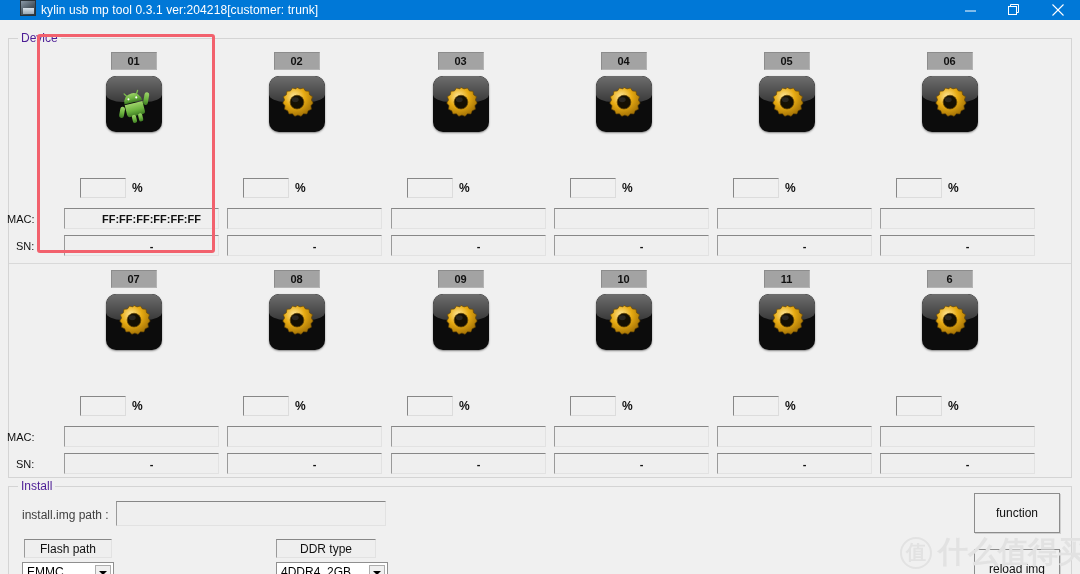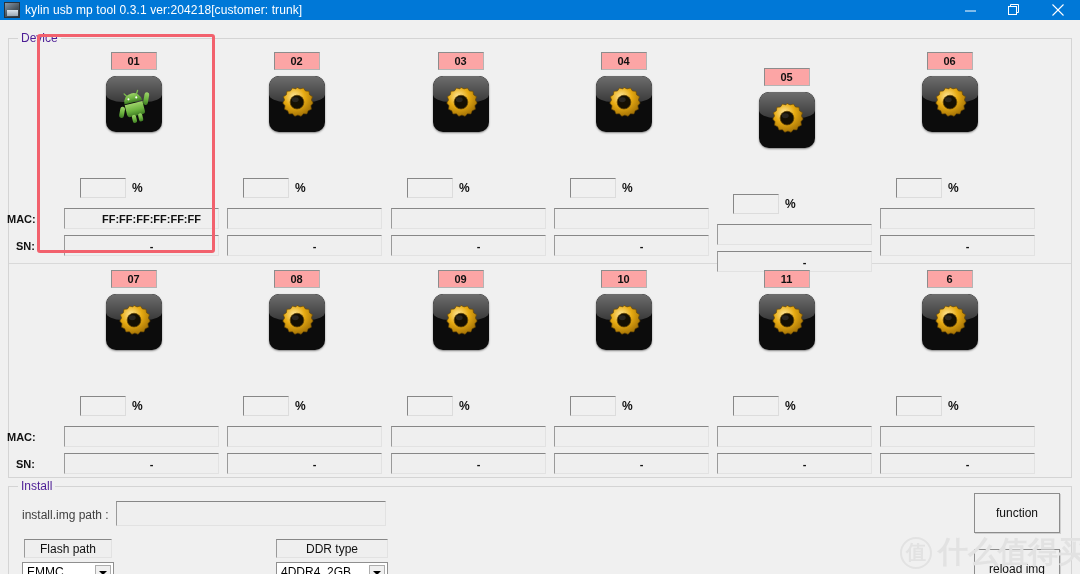--- a/index.html
+++ b/index.html
@@ -9,23 +9,24 @@
     overflow: hidden;
     font-family: "Liberation Sans", sans-serif;
     background: #f0f0f0;
   }
 
   
   .titlebar {
     height: 20px;
     background: #0078d7;
     display: flex;
-    align-items: center;
+    align-items: flex-start;
     position: relative;
     color: #ffffff;
+    padding-left: 16px;
   }
   .titlebar .app-icon {
     width: 16px; height: 16px;
     margin: 0 5px 0 4px;
     flex: 0 0 auto;
     background: linear-gradient(145deg,#6f7f8f 0%,#3f4a55 60%,#2a3views 100%);
     background: linear-gradient(145deg,#8a99a8 0%,#49555f 55%,#2c343b 100%);
     border: 1px solid #2a3238;
     position: relative;
   }
@@ -81,21 +82,21 @@
   }
 
   
   .slot { position: absolute; width: 163px; }
   .slot-num {
     width: 46px; height: 18px;
     margin: 0 auto;
     border: 1px solid #b4b4b4;
     border-top-color: #8c8c8c;
     border-left-color: #8c8c8c;
-    background: #fca5a5;
+    background: #a3a3a3;
     font-size: 11px;
     font-weight: bold;
     color: #111;
     display: flex; align-items: center; justify-content: center;
   }
   .slot-icon {
     width: 56px; height: 56px;
     margin: 6px auto 0;
     border-radius: 10px;
     position: relative;
@@ -137,21 +138,21 @@
     font-weight: bold;
     color: #111;
     display: flex; align-items: center; justify-content: center;
     white-space: nowrap;
     padding-left: 20px;
   }
 
   .side-label {
     position: absolute;
     font-size: 11px;
-    font-weight: bold;
+    font-weight: normal;
     color: #111;
   }
 
   
   #highlight-rect {
     position: absolute;
     left: 37px; top: 14px;
     width: 178px; height: 219px;
     border: 3px solid #f2616d;
     border-radius: 3px;
@@ -398,21 +399,21 @@
     </svg>
             </div>
       </div>
       <div class="pct-row">
         <div class="pct-box"></div>
         <span class="pct-sign">%</span>
       </div>
       <div class="field" style="position:absolute; left:12px; top:156px; width:155px;"></div>
       <div class="field" style="position:absolute; left:12px; top:183px; width:155px;">-</div>
         </div>
-        <div class="slot" style="left: 697px; top: 14px; margin-top: 16px;">
+        <div class="slot" style="left: 697px; top: 14px;">
       <div class="slot-num">05</div>
       <div class="slot-icon">
         <div class="gloss"></div>
         <div class="glyph">
     <svg width="38" height="38" viewBox="0 0 40 40">
       <defs>
         <radialGradient id="gg" cx="38%" cy="32%" r="75%">
           <stop offset="0%" stop-color="#ffe79a"></stop>
           <stop offset="45%" stop-color="#e8ab12"></stop>
           <stop offset="100%" stop-color="#9a6a04"></stop>
@@ -677,21 +678,21 @@
 
     <div class="cap" style="position:absolute; left:16px; top:53px; width:88px; height:19px;">Flash path</div>
 
     <div class="combo" style="position:absolute; left:14px; top:76px; width:92px;">
       <span>EMMC</span>
       <span class="arrow-btn">
           <i></i>
         </span>
     </div>
 
-    <div class="cap" style="position:absolute; left:268px; top:53px; width:112px; height:19px;">DDR type</div>
+    <div class="cap" style="position:absolute; left:268px; top:53px; width:100px; height:19px;">DDR type</div>
 
     <div class="combo" style="position:absolute; left:268px; top:76px; width:112px;">
       <span>4DDR4_2GB</span>
       <span class="arrow-btn">
           <i></i>
         </span>
     </div>
 
     <div class="btn" style="position:absolute; left:966px; top:7px; width:86px; height:40px;">function</div>
 

